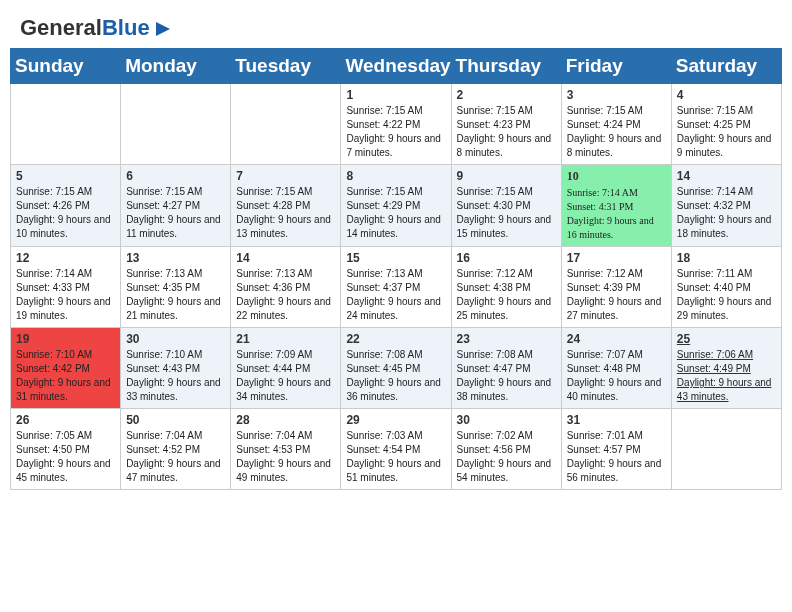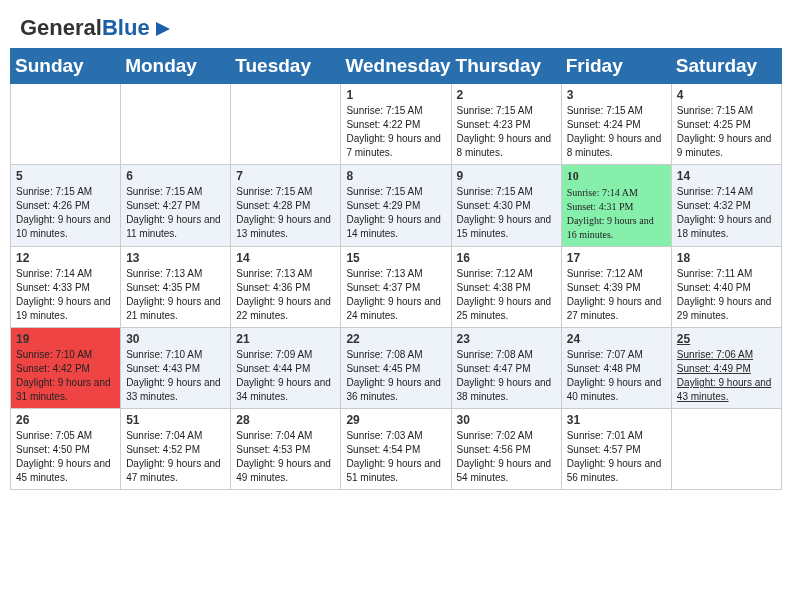--- a/index.html
+++ b/index.html
@@ -232,21 +232,21 @@
             <span class="day-num">25</span>
             <div class="cell-info">Sunrise: 7:06 AM<br>Sunset: 4:49 PM<br>Daylight: 9 hours and 43 minutes.</div>
           </td>
         </tr>
         <tr>
           <td>
             <span class="day-num">26</span>
             <div class="cell-info">Sunrise: 7:05 AM<br>Sunset: 4:50 PM<br>Daylight: 9 hours and 45 minutes.</div>
           </td>
           <td>
-            <span class="day-num">51</span>
+            <span class="day-num">50</span>
             <div class="cell-info">Sunrise: 7:04 AM<br>Sunset: 4:52 PM<br>Daylight: 9 hours and 47 minutes.</div>
           </td>
           <td>
             <span class="day-num">28</span>
             <div class="cell-info">Sunrise: 7:04 AM<br>Sunset: 4:53 PM<br>Daylight: 9 hours and 49 minutes.</div>
           </td>
           <td>
             <span class="day-num">29</span>
             <div class="cell-info">Sunrise: 7:03 AM<br>Sunset: 4:54 PM<br>Daylight: 9 hours and 51 minutes.</div>
           </td>

